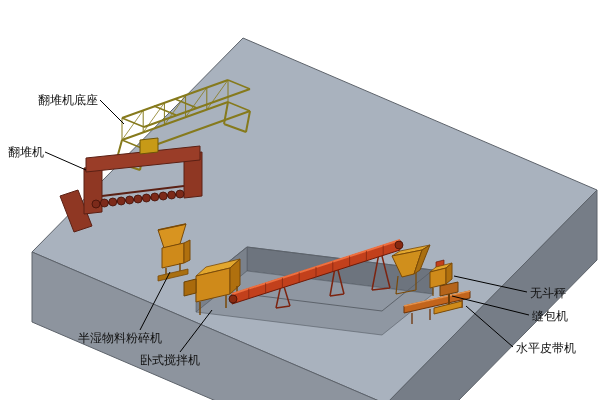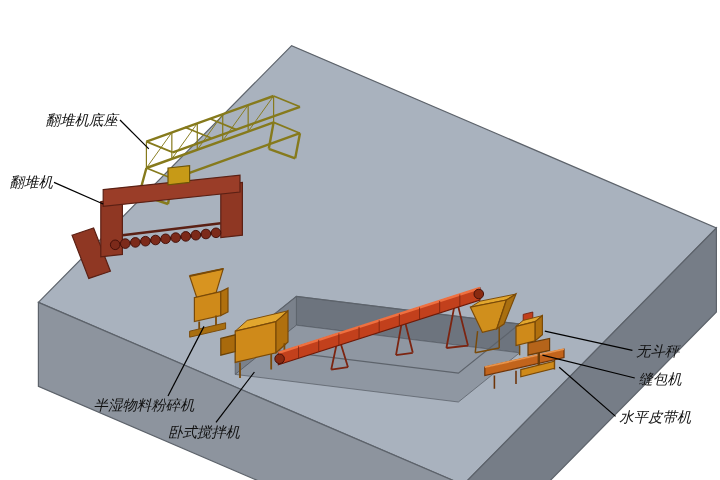--- a/index.html
+++ b/index.html
@@ -9,21 +9,20 @@
     width: 600px;
     height: 400px;
     overflow: hidden;
     font-family: "DejaVu Sans", sans-serif;
   }
   .stage {
     position: relative;
     width: 600px;
     height: 288px;
     background: #ffffff;
-    font-style: italic;
   }
   svg text {
     font-family: "DejaVu Sans", "Liberation Sans", sans-serif;
     font-size: 12px;
     fill: #111111;
   }
 </style>
 </head>
 <body>
 

